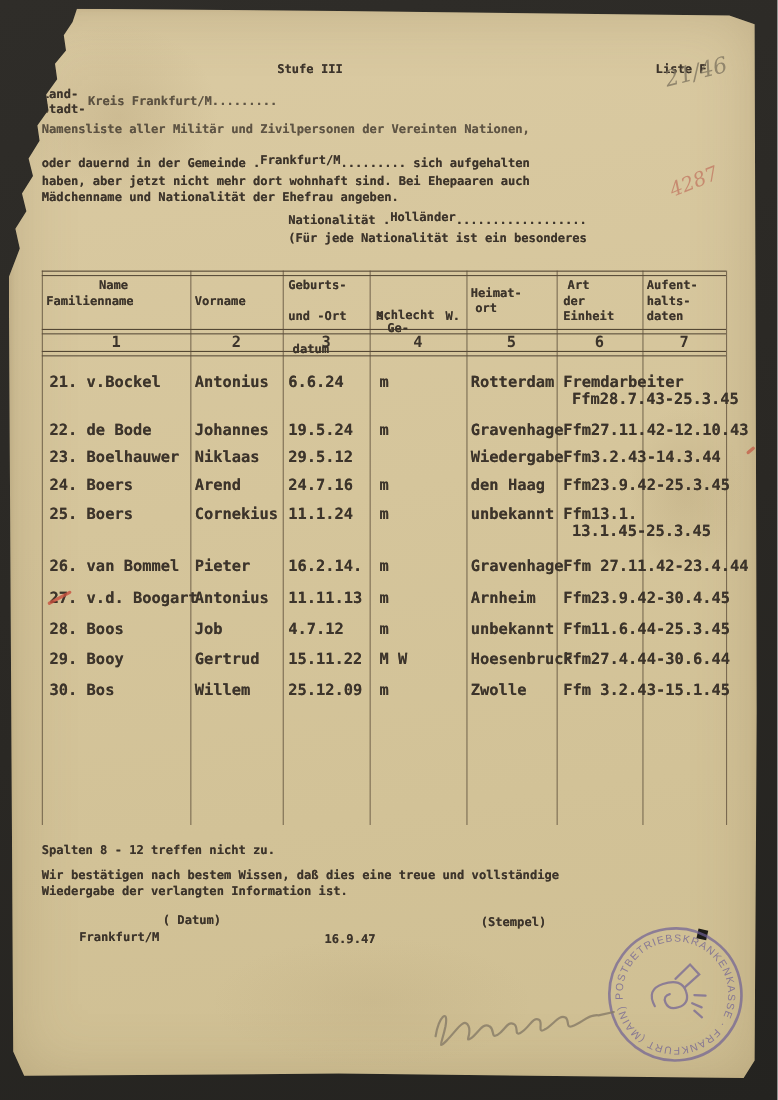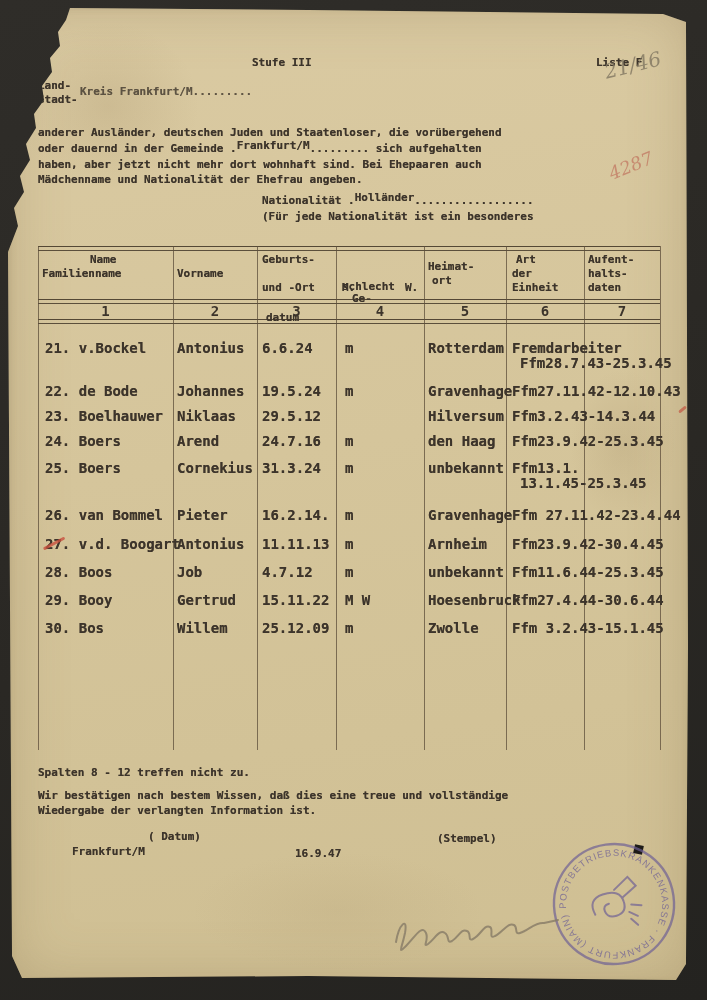--- a/index.html
+++ b/index.html
@@ -58,21 +58,21 @@
 
     <div class="t pencil" style="left:32px;top:18px;font-size:26px;transform:rotate(-4deg);opacity:.6;">3</div>
     <div class="t" style="left:244px;top:49px;">Stufe III</div>
     <div class="t" style="left:542px;top:49px;margin-left:46px;">Liste F</div>
     <div class="t pencil" style="left:596px;top:52px;font-size:20px;transform:rotate(-14deg);">21/46</div>
 
     <div class="t" style="left:30px;top:72px;">Land-</div>
     <div class="t" style="left:30px;top:86px;">Stadt-</div>
     <div class="t faded" style="left:72px;top:78px;">Kreis Frankfurt/M.........</div>
 
-    <div class="t" style="left:30px;top:119px;">anderer Ausländer, deutschen Juden und Staatenloser, die vorübergehend</div>
+    <div class="t faded" style="left:30px;top:104px;">Namensliste aller Militär und Zivilpersonen der Vereinten Nationen,</div>
     <div class="t" style="left:30px;top:135px;"><span>oder dauernd in der Gemeinde .</span><span class="raised">Frankfurt/M</span><span>......... sich aufgehalten</span></div>
     <div class="t" style="left:30px;top:151px;">haben, aber jetzt nicht mehr dort wohnhaft sind. Bei Ehepaaren auch</div>
     <div class="t" style="left:30px;top:166px;">Mädchenname und Nationalität der Ehefrau angeben.</div>
 
     <div class="t pencil redink" style="left:600px;top:152px;font-size:18px;transform:rotate(-22deg);">4287</div>
 
     <div class="t" style="left:254px;top:203px;">(Für jede Nationalität ist ein besonderes</div>
     <div class="t" style="left:254px;top:187px;"><span>Nationalität .</span><span class="raised">Holländer</span><span>..................</span></div>
 
     <div class="hrule" style="top:240px;"></div>
@@ -130,37 +130,37 @@
       <span class="cell c-ges">m</span>
       <span class="cell c-heim">Gravenhage</span>
       <span class="cell c-ein">Ffm27.11.42-12.10.43</span>
       <span class="cell c-l2"></span>
     </div>
     <div class="row" style="top:402px;">
       <span class="cell c-name">23. Boelhauwer</span>
       <span class="cell c-vor">Niklaas</span>
       <span class="cell c-geb">29.5.12</span>
       <span class="cell c-ges"></span>
-      <span class="cell c-heim">Hilversum</span>
+      <span class="cell c-heim">Wiedergabe</span>
       <span class="cell c-ein">Ffm3.2.43-14.3.44</span>
       <span class="cell c-l2"></span>
     </div>
     <div class="row" style="top:427px;">
       <span class="cell c-name">24. Boers</span>
       <span class="cell c-vor">Arend</span>
       <span class="cell c-geb">24.7.16</span>
       <span class="cell c-ges">m</span>
       <span class="cell c-heim">den Haag</span>
       <span class="cell c-ein">Ffm23.9.42-25.3.45</span>
       <span class="cell c-l2"></span>
     </div>
     <div class="row" style="top:454px;">
       <span class="cell c-name">25. Boers</span>
       <span class="cell c-vor">Cornekius</span>
-      <span class="cell c-geb blot">31.3.24</span>
+      <span class="cell c-geb blot">11.1.24</span>
       <span class="cell c-ges">m</span>
       <span class="cell c-heim">unbekannt</span>
       <span class="cell c-ein blot">Ffm13.1.</span>
       <span class="cell c-l2">13.1.45-25.3.45</span>
     </div>
     <div class="row" style="top:501px;">
       <span class="cell c-name">26. van Bommel</span>
       <span class="cell c-vor">Pieter</span>
       <span class="cell c-geb blot">16.2.14.</span>
       <span class="cell c-ges">m</span>

